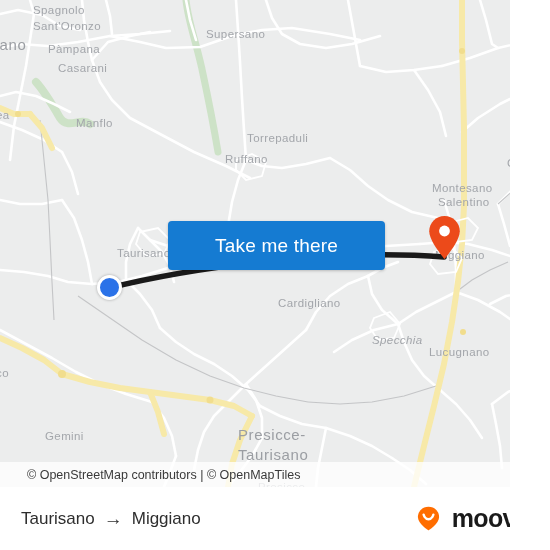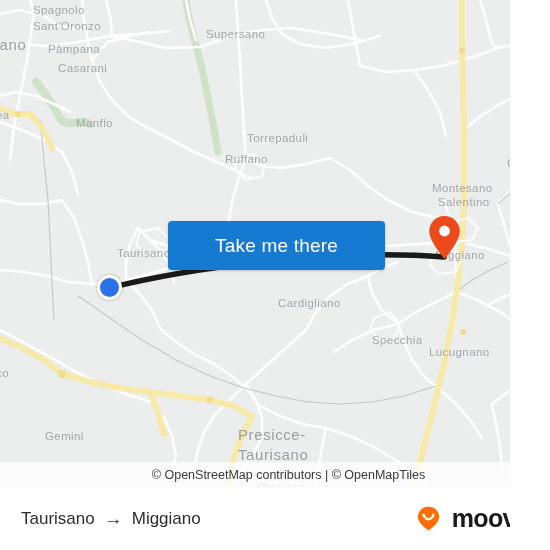--- a/index.html
+++ b/index.html
@@ -113,21 +113,20 @@
     position: absolute;
     left: 0;
     top: 462px;
     width: 550px;
     height: 25px;
     background: rgba(255,255,255,0.78);
     display: flex;
     align-items: center;
     box-sizing: border-box;
     padding-left: 27px;
-    justify-content: center;
   }
   .attribution-text {
     font-family: "Liberation Sans", sans-serif;
     font-size: 12.5px;
     color: #3a3a3a;
     white-space: nowrap;
   }
 
   
   .footer {
@@ -300,21 +299,21 @@
     <div class="place" style="left:206px; top:28px;">Supersano</div>
     <div class="place" style="left:247px; top:132px;">Torrepaduli</div>
     <div class="place" style="left:225px; top:153px;">Ruffano</div>
     <div class="place" style="left:507px; top:157px;">Castiglione</div>
     <div class="place" style="left:511px; top:171px;">d'Otranto</div>
     <div class="place" style="left:432px; top:182px;">Montesano</div>
     <div class="place" style="left:438px; top:196px;">Salentino</div>
     <div class="place" style="left:117px; top:247px;">Taurisano</div>
     <div class="place" style="left:435px; top:249px;">Miggiano</div>
     <div class="place" style="left:278px; top:297px;">Cardigliano</div>
-    <div class="place" style="left:372px; top:334px;">Specchia</div>
+    <div class="place" style="left:372px; top:334px;font-style:italic;">Specchia</div>
     <div class="place" style="left:429px; top:346px;">Lucugnano</div>
     <div class="place big" style="left:533px; top:336px;">Tr</div>
     <div class="place" style="left:-4px;  top:367px;">co</div>
     <div class="place" style="left:45px;  top:430px;">Gemini</div>
     <div class="place big" style="left:238px; top:428px;">Presicce-</div>
     <div class="place big" style="left:238px; top:448px;">Taurisano</div>
     <div class="place" style="left:258px; top:481px;">Presicce</div>
 
     <svg class="route-line" viewBox="0 0 550 487">
       <path d="M109 288 C190 268, 330 248, 444 257" fill="none" stroke="#1a1a1a" stroke-width="5.5" stroke-linecap="round"></path>

